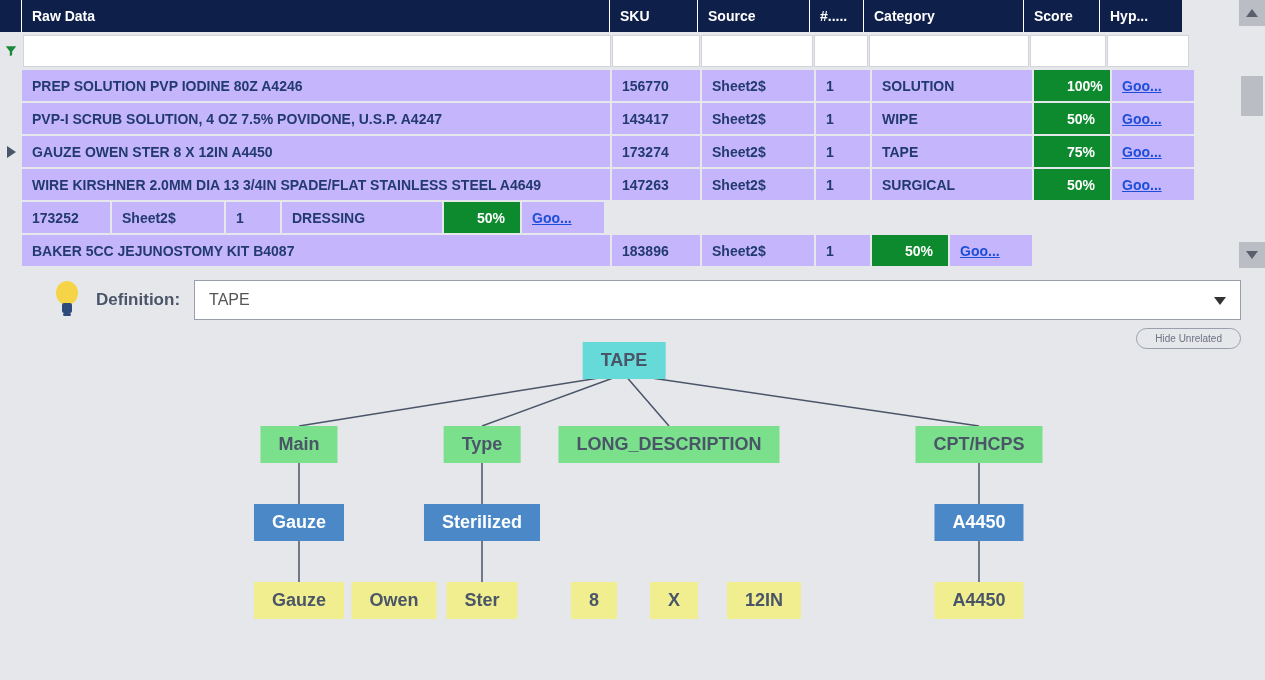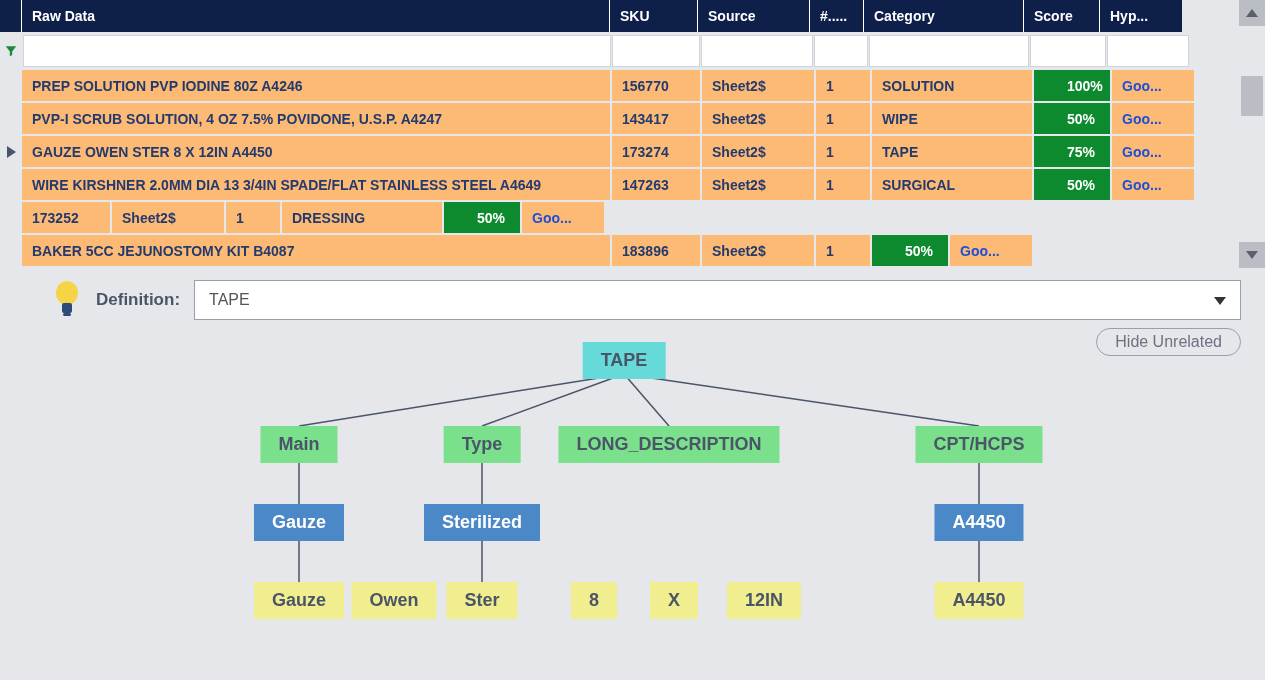--- a/index.html
+++ b/index.html
@@ -43,32 +43,32 @@
   .filter-cell.first { background: #e5e7eb; border:none; display:flex; align-items:center; justify-content:center;}
   .filter-icon svg { display:block; }
   .data-row { display:flex; height:31px; margin-bottom:2px; }
   .row-indicator{
     width:22px; background:#e5e7eb; display:flex; align-items:center; justify-content:center;
   }
   .row-indicator.active::before{
     content:""; width:0;height:0;border-top:6px solid transparent;border-bottom:6px solid transparent;border-left:9px solid #4a5568;
   }
   .data-cell{
-    background:#fdba74;
+    background:#c4b5fd;
     color:#233a6e;
     font-weight:600;
     display:flex;
     align-items:center;
     padding:0 10px;
     margin-right:2px;
     overflow:hidden;
     white-space:nowrap;
   }
   .score-cell{background:#0d8a2e;color:#fff;padding-left:33px;}
-  .link-cell a{color:#1d4ed8;cursor:pointer;}
+  .link-cell a{color:#1d4ed8;text-decoration:underline;cursor:pointer;}
   
   .c-ind{width:22px;flex:0 0 22px;}
   .c-raw{width:588px;flex:0 0 588px;}
   .c-sku{width:88px;flex:0 0 88px;}
   .c-src{width:112px;flex:0 0 112px;}
   .c-cnt{width:54px;flex:0 0 54px;}
   .c-cat{width:160px;flex:0 0 160px;}
   .c-score{width:76px;flex:0 0 76px;}
   .c-hyp{width:82px;flex:0 0 82px;}
   .header-cell.c-ind{padding:0;}
@@ -87,21 +87,21 @@
     position:relative;
   }
   .def-row{display:flex;align-items:center;gap:14px;margin-bottom:14px;}
   .bulb{width:30px;height:40px;display:flex;align-items:center;justify-content:center;margin-left:28px;}
   .def-label{font-weight:700;color:#4a5568;font-size:17px;}
   .def-select{
     flex:1;height:40px;background:#fff;border:1px solid #9aa0ab;display:flex;align-items:center;justify-content:space-between;padding:0 14px;color:#555;font-size:16px;
   }
   .hide-btn{
     position:absolute;top:60px;right:24px;
-    border:1px solid #9aa0ab;border-radius:14px;padding:4px 18px;font-size:16px;color:#6b7280;background:#e5e7eb;
+    border:1px solid #9aa0ab;border-radius:14px;padding:4px 18px;font-size:10px;color:#6b7280;background:#e5e7eb;
   }
   .tree-area{position:relative;height:330px;margin-top:10px;}
   .tree-svg{position:absolute;inset:0;width:100%;height:100%;}
   .node{position:absolute;transform:translate(-50%,0);padding:8px 18px;font-weight:700;font-size:18px;color:#4a5568;white-space:nowrap;}
   .node.root{background:#66d9d9;}
   .node.cat{background:#7be08c;}
   .node.blue{background:#4a88c7;color:#fff;}
   .node.leaf{background:#f1ee8f;}
 </style>
 </head>

